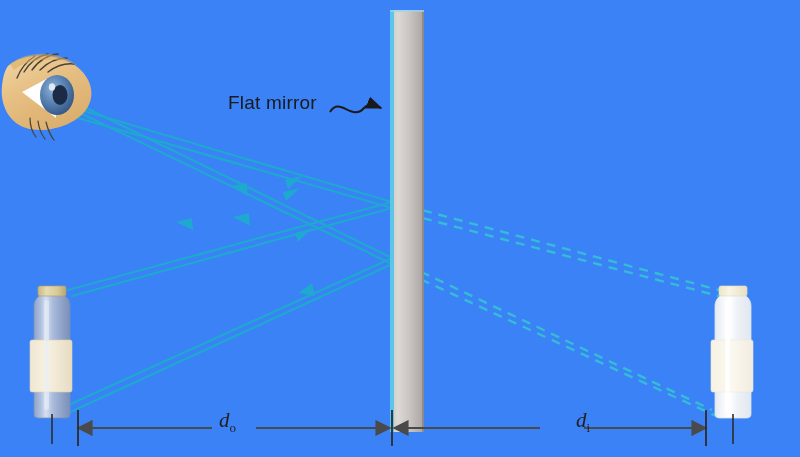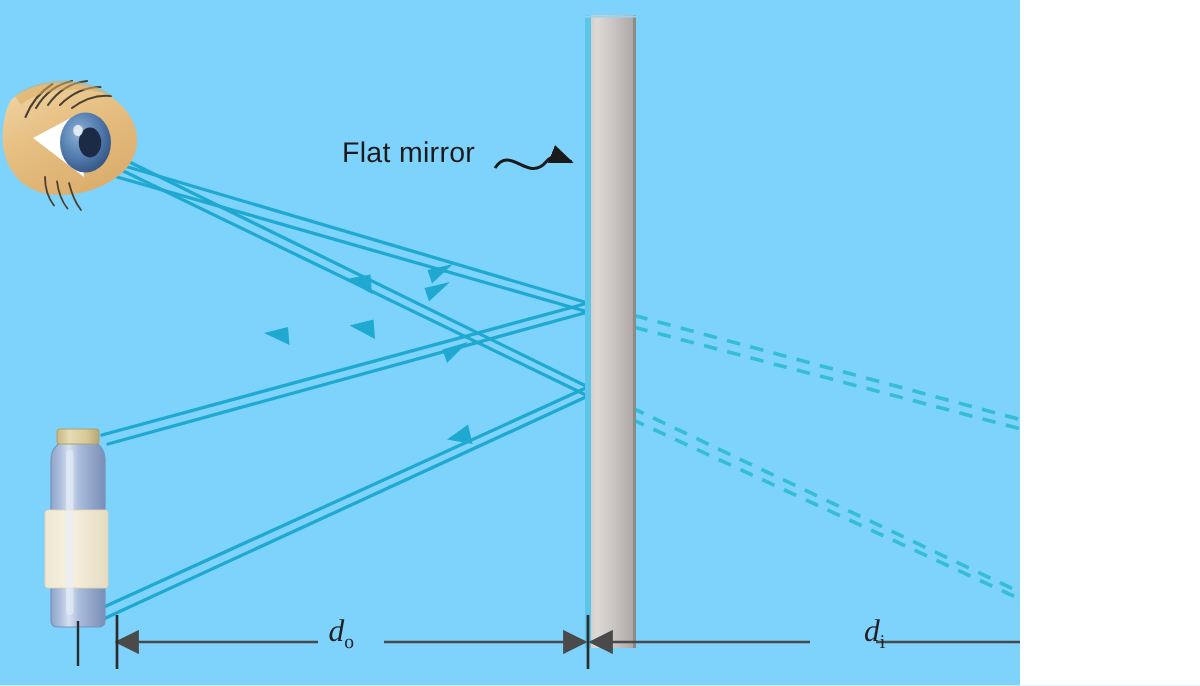--- a/index.html
+++ b/index.html
@@ -5,23 +5,23 @@
   html, body {
     margin: 0;
     padding: 0;
     background: #ffffff;
   }
   body {
     font-family: "Liberation Sans", sans-serif;
   }
   #figure {
     position: relative;
-    width: 680px;
+    width: 800px;
     height: 457px;
-    background: #7dd3fc;
+    background: #3b82f6;
     overflow: hidden;
   }
   #figure svg {
     position: absolute;
     left: 0;
     top: 0;
   }
   .label-flat-mirror {
     position: absolute;
     left: 228px;

